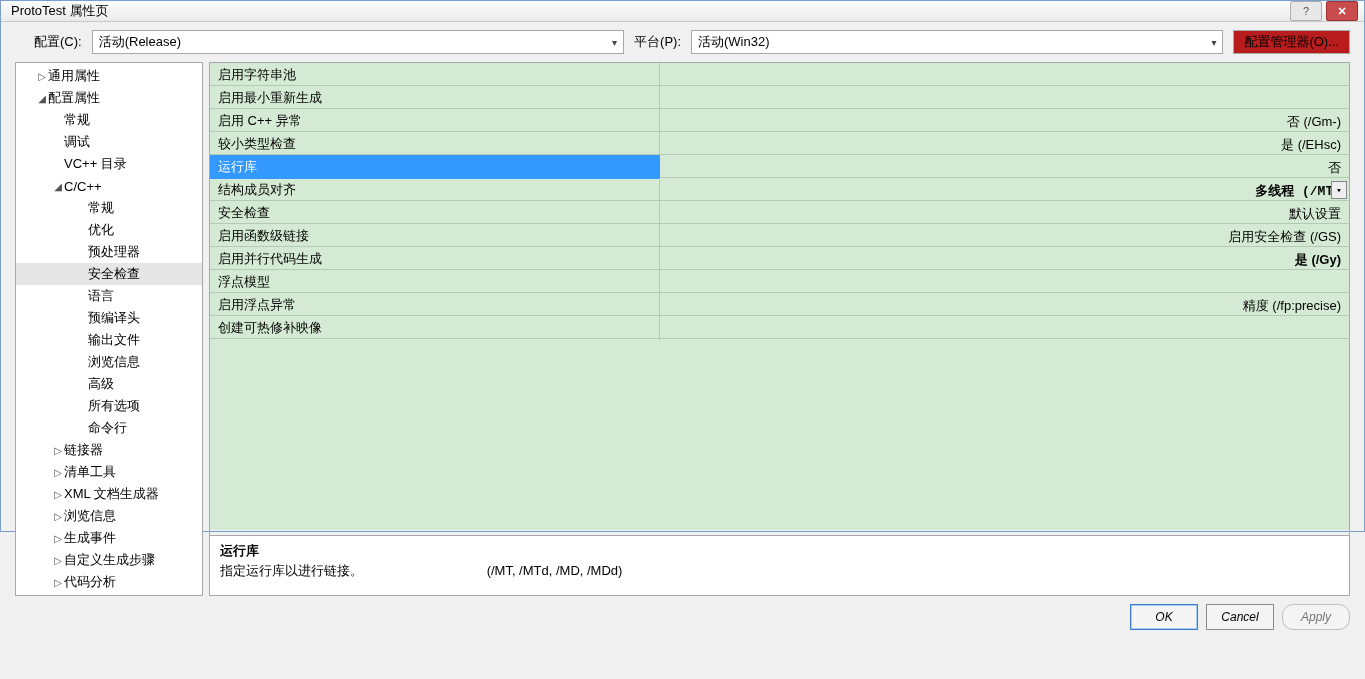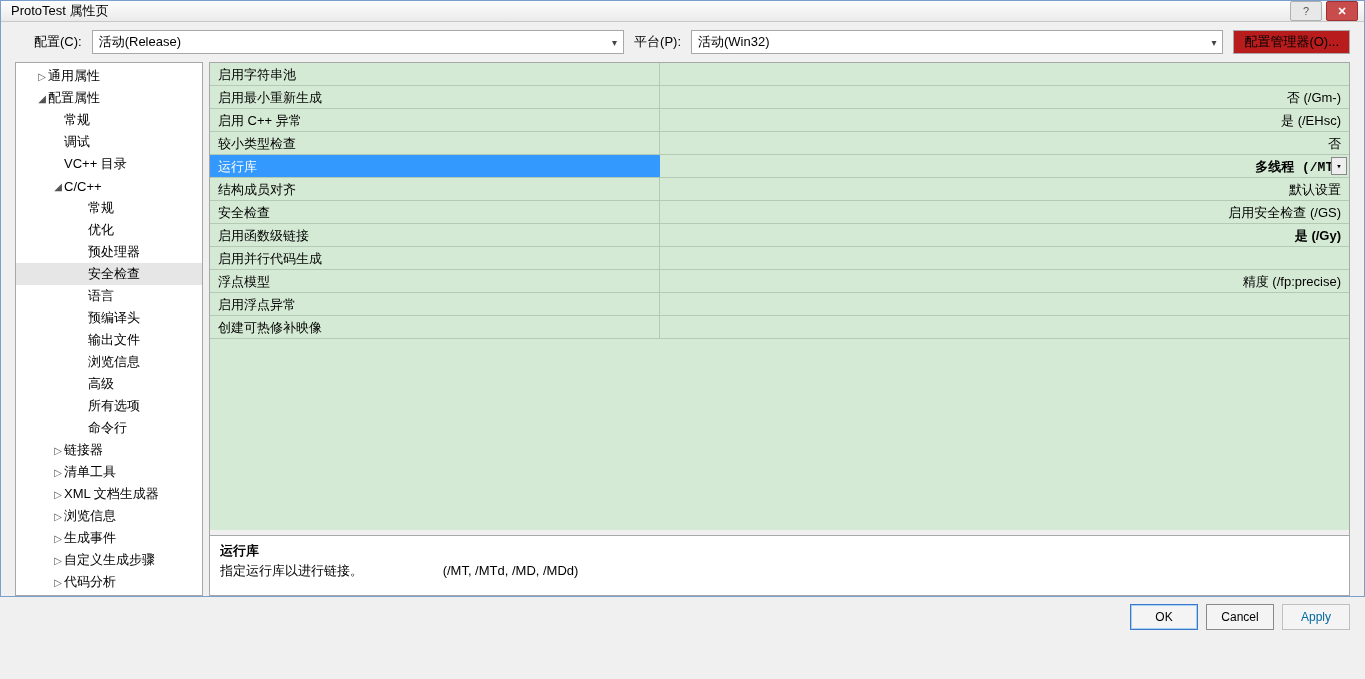--- a/index.html
+++ b/index.html
@@ -6,21 +6,21 @@
 body {
   font-family: "Microsoft YaHei", "SimSun", sans-serif;
   font-size: 12px;
   background: #f0f0f0;
   width: 1365px;
   height: 679px;
   overflow: hidden;
 }
 .window {
   width: 1365px;
-  height: 597px;
+  height: 532px;
   background: #f0f0f0;
   border: 1px solid #7a9fcc;
   display: flex;
   flex-direction: column;
 }
 .titlebar {
   height: 28px;
   background: linear-gradient(#fdfdfd, #eaeaea);
   border-bottom: 1px solid #c8c8c8;
   display: flex;
@@ -116,20 +116,21 @@
 }
 .grid {
   flex: 1;
   background: #d5ead5;
   overflow: auto;
 }
 .grid-row {
   display: flex;
   height: 23px;
   border-bottom: 1px solid #b5cab5;
+  flex-direction: column;
 }
 .grid-row .prop {
   width: 450px;
   padding: 3px 8px;
   font-size: 13px;
   border-right: 1px solid #b5cab5;
 }
 .grid-row .val {
   flex: 1;
   padding: 3px 8px;
@@ -159,38 +160,39 @@
 
 .desc {
   height: 60px;
   background: #fff;
   border-top: 1px solid #a8a8a8;
   margin-top:5px;
   padding: 6px 10px;
 }
 .desc-title { font-weight: bold; font-size: 13px; }
 .desc-body { font-size: 13px; margin-top: 2px; }
-.desc-body .hint { margin-left: 76px; }
+.desc-body .hint { margin-left: 120px; }
 
 .footer {
   height: 44px;
   display: flex;
   justify-content: flex-end;
   align-items: center;
   padding: 0 14px 12px 14px;
   gap: 8px;
 }
 .footer button {
   width: 68px; height: 26px;
   border: 1px solid #8a8a8a;
   background: #f4f4f4;
   font-size: 12px;
+  font-style: italic;
 }
 .footer .ok { border: 1px solid #3a7ac8; box-shadow: 0 0 0 1px #a7cef3 inset; }
-.footer .apply { color: #0369a1; border-color: #c0c0c0; }
+.footer .apply { color: #737373; border-color: #c0c0c0; border-radius: 11px; }
 </style>
 </head>
 <body>
 
 <div class="window">
   <div class="titlebar">
     <span class="titlebar-title">ProtoTest 属性页</span>
     <div class="titlebar-btns">
       <div class="tb-btn tb-help">?</div>
       <div class="tb-btn tb-close">✕</div>

